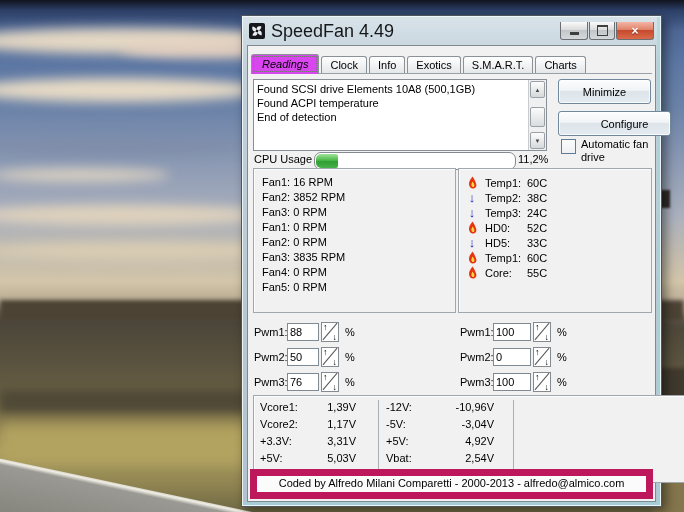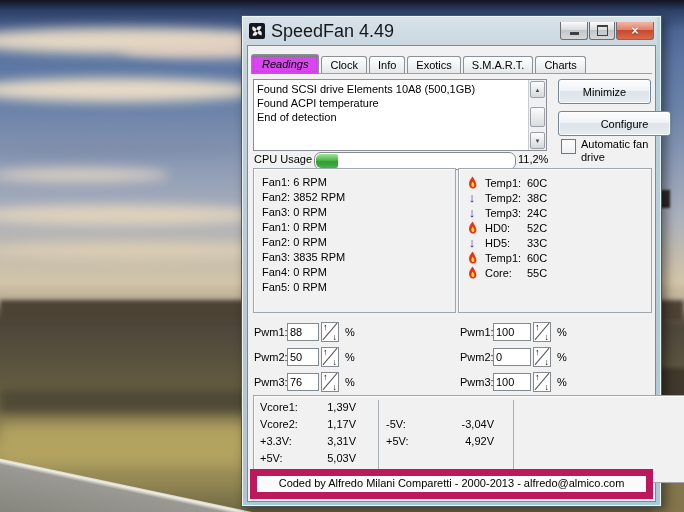--- a/index.html
+++ b/index.html
@@ -193,21 +193,21 @@
       <span class="chklabel">Automatic fan drive</span>
     </div>
 
     <span class="cpulabel">CPU Usage</span>
     <div class="cpubar">
       <div class="cpufill" style="width: 11.2%;"></div>
     </div>
     <span class="cpupct">11,2%</span>
 
     <div class="panel fanpanel">
-      <div class="line"><span>Fan1:</span> <span>6 RPM</span></div>
+      <div class="line"><span>Fan1:</span> <span>16 RPM</span></div>
       <div class="line"><span>Fan2:</span> <span>3852 RPM</span></div>
       <div class="line"><span>Fan3:</span> <span>0 RPM</span></div>
       <div class="line"><span>Fan1:</span> <span>0 RPM</span></div>
       <div class="line"><span>Fan2:</span> <span>0 RPM</span></div>
       <div class="line"><span>Fan3:</span> <span>3835 RPM</span></div>
       <div class="line"><span>Fan4:</span> <span>0 RPM</span></div>
       <div class="line"><span>Fan5:</span> <span>0 RPM</span></div>
     </div>
 
     <div class="panel temppanel">
@@ -327,19 +327,21 @@
     <div class="panel voltpanel">
       <div class="vdivider" style="left:124px;"></div>
       <div class="vdivider" style="left:259px;"></div>
 
       <div class="vrow" style="left:6px;top:3px;width:115px;"><span class="vlabel">Vcore1:</span><span class="vval" style="left:40px;width:56px;">1,39V</span></div>
       <div class="vrow" style="left:6px;top:20px;width:115px;"><span class="vlabel">Vcore2:</span><span class="vval" style="left:40px;width:56px;">1,17V</span></div>
       <div class="vrow" style="left:6px;top:37px;width:115px;"><span class="vlabel">+3.3V:</span><span class="vval" style="left:40px;width:56px;">3,31V</span></div>
       <div class="vrow" style="left:6px;top:54px;width:115px;"><span class="vlabel">+5V:</span><span class="vval" style="left:40px;width:56px;">5,03V</span></div>
       <div class="vrow" style="left:6px;top:71px;width:115px;"><span class="vlabel">+12V:</span><span class="vval" style="left:40px;width:56px;">11,78V</span></div>
 
+      <div class="vrow" style="left:132px;top:3px;width:120px;"><span class="vlabel">-12V:</span><span class="vval" style="left:42px;width:66px;">-10,96V</span></div>
       <div class="vrow" style="left:132px;top:20px;width:120px;"><span class="vlabel">-5V:</span><span class="vval" style="left:42px;width:66px;">-3,04V</span></div>
       <div class="vrow" style="left:132px;top:37px;width:120px;"><span class="vlabel">+5V:</span><span class="vval" style="left:42px;width:66px;">4,92V</span></div>
+      <div class="vrow" style="left:132px;top:54px;width:120px;"><span class="vlabel">Vbat:</span><span class="vval" style="left:42px;width:66px;">2,54V</span></div>
     </div>
 
     <div class="statusbar">Coded by Alfredo Milani Comparetti - 2000-2013 - alfredo@almico.com</div>
   </div>
 </div>
 
 </body></html>

